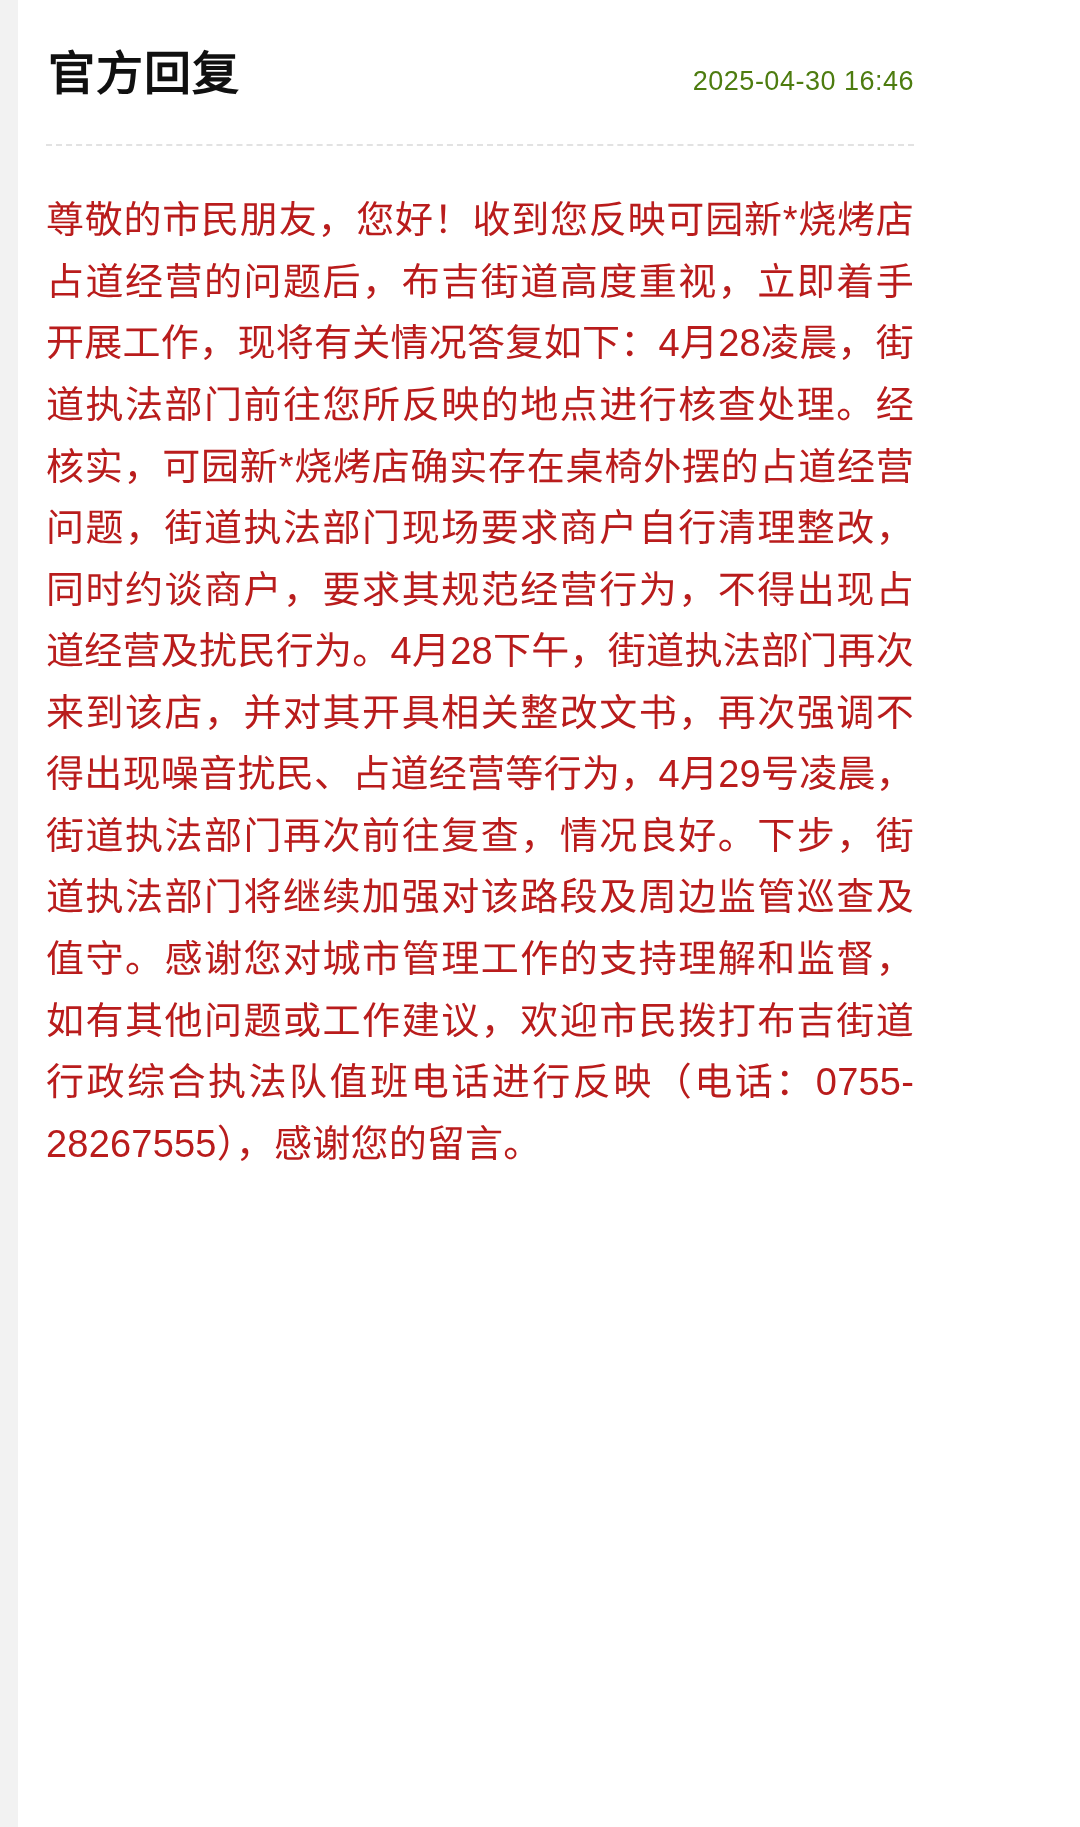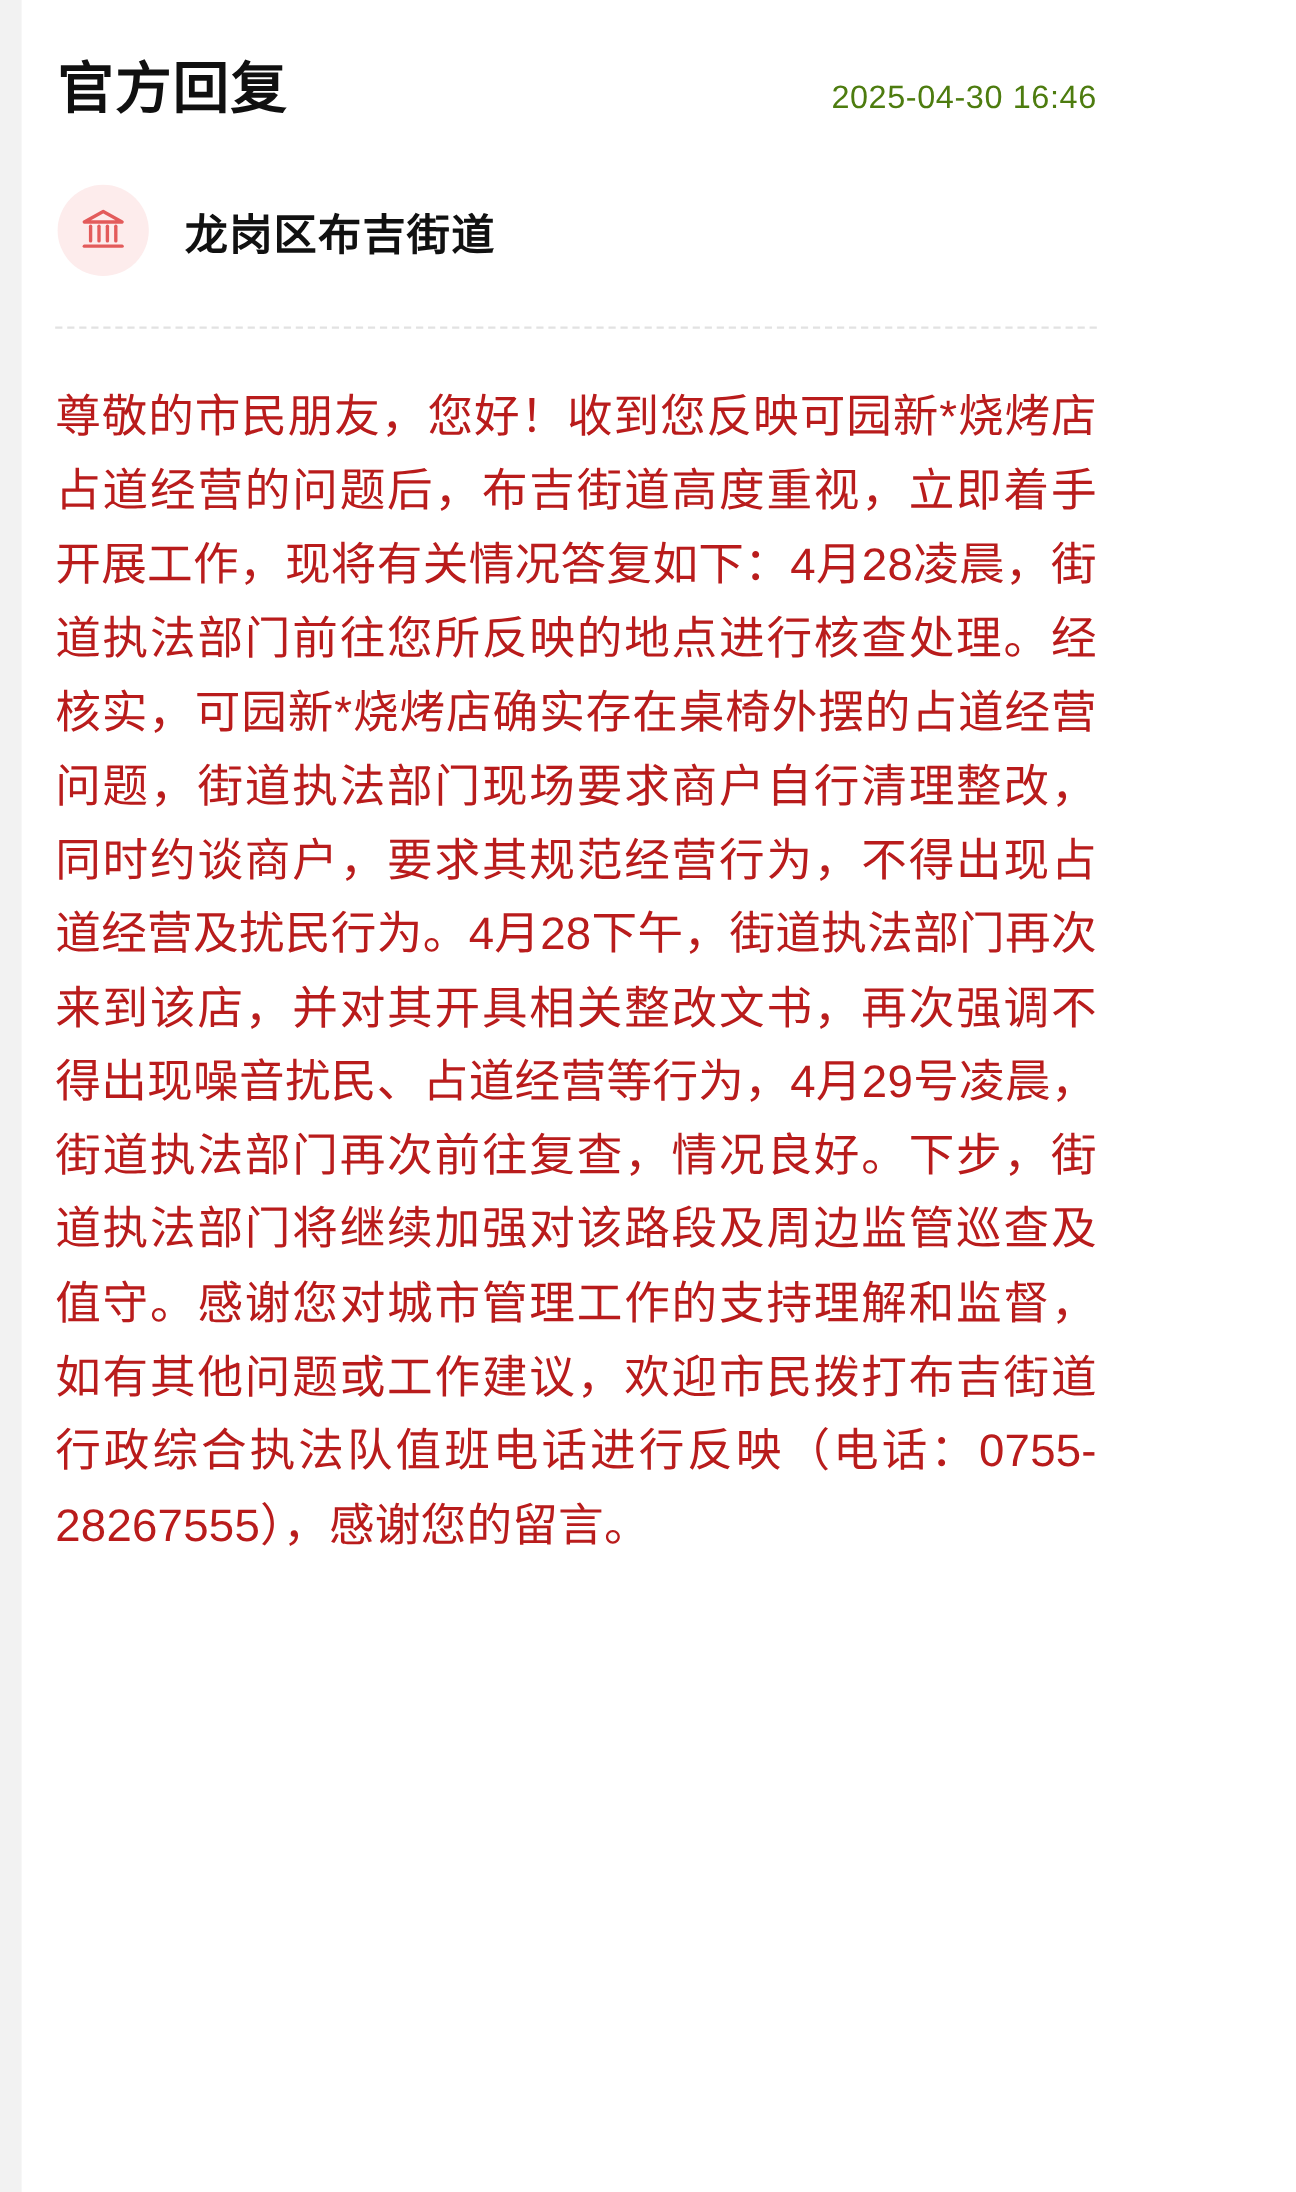--- a/index.html
+++ b/index.html
@@ -115,34 +115,19 @@
 
   <div class="accent-rail"></div>
 
   <div class="content">
 
     <div class="header-row">
       <div class="page-title">官方回复</div>
       <div class="reply-time">2025-04-30 16:46</div>
     </div>
 
-    <div class="org-row">
-      <div class="org-avatar">
-        <span>
-          <svg width="42" height="42" viewBox="0 0 24 24" fill="none" stroke="#e35b5b" stroke-width="1.6" stroke-linecap="round" stroke-linejoin="round">
-            <path d="M12 3 L21 8 L3 8 Z"></path>
-            <line x1="6" y1="10" x2="6" y2="17"></line>
-            <line x1="10" y1="10" x2="10" y2="17"></line>
-            <line x1="14" y1="10" x2="14" y2="17"></line>
-            <line x1="18" y1="10" x2="18" y2="17"></line>
-            <line x1="3" y1="19.5" x2="21" y2="19.5"></line>
-          </svg>
-        </span>
-      </div>
-      <div class="org-name">龙岗区布吉街道</div>
-    </div>
 
     <div class="divider"></div>
 
     <div class="reply-body">尊敬的市民朋友，您好！收到您反映可园新*烧烤店占道经营的问题后，布吉街道高度重视，立即着手开展工作，现将有关情况答复如下：4月28凌晨，街道执法部门前往您所反映的地点进行核查处理。经核实，可园新*烧烤店确实存在桌椅外摆的占道经营问题，街道执法部门现场要求商户自行清理整改，同时约谈商户，要求其规范经营行为，不得出现占道经营及扰民行为。4月28下午，街道执法部门再次来到该店，并对其开具相关整改文书，再次强调不得出现噪音扰民、占道经营等行为，4月29号凌晨，街道执法部门再次前往复查，情况良好。下步，街道执法部门将继续加强对该路段及周边监管巡查及值守。感谢您对城市管理工作的支持理解和监督，如有其他问题或工作建议，欢迎市民拨打布吉街道行政综合执法队值班电话进行反映（电话：0755-28267555），感谢您的留言。</div>
 
   </div>
 </div>
 
 </body></html>

